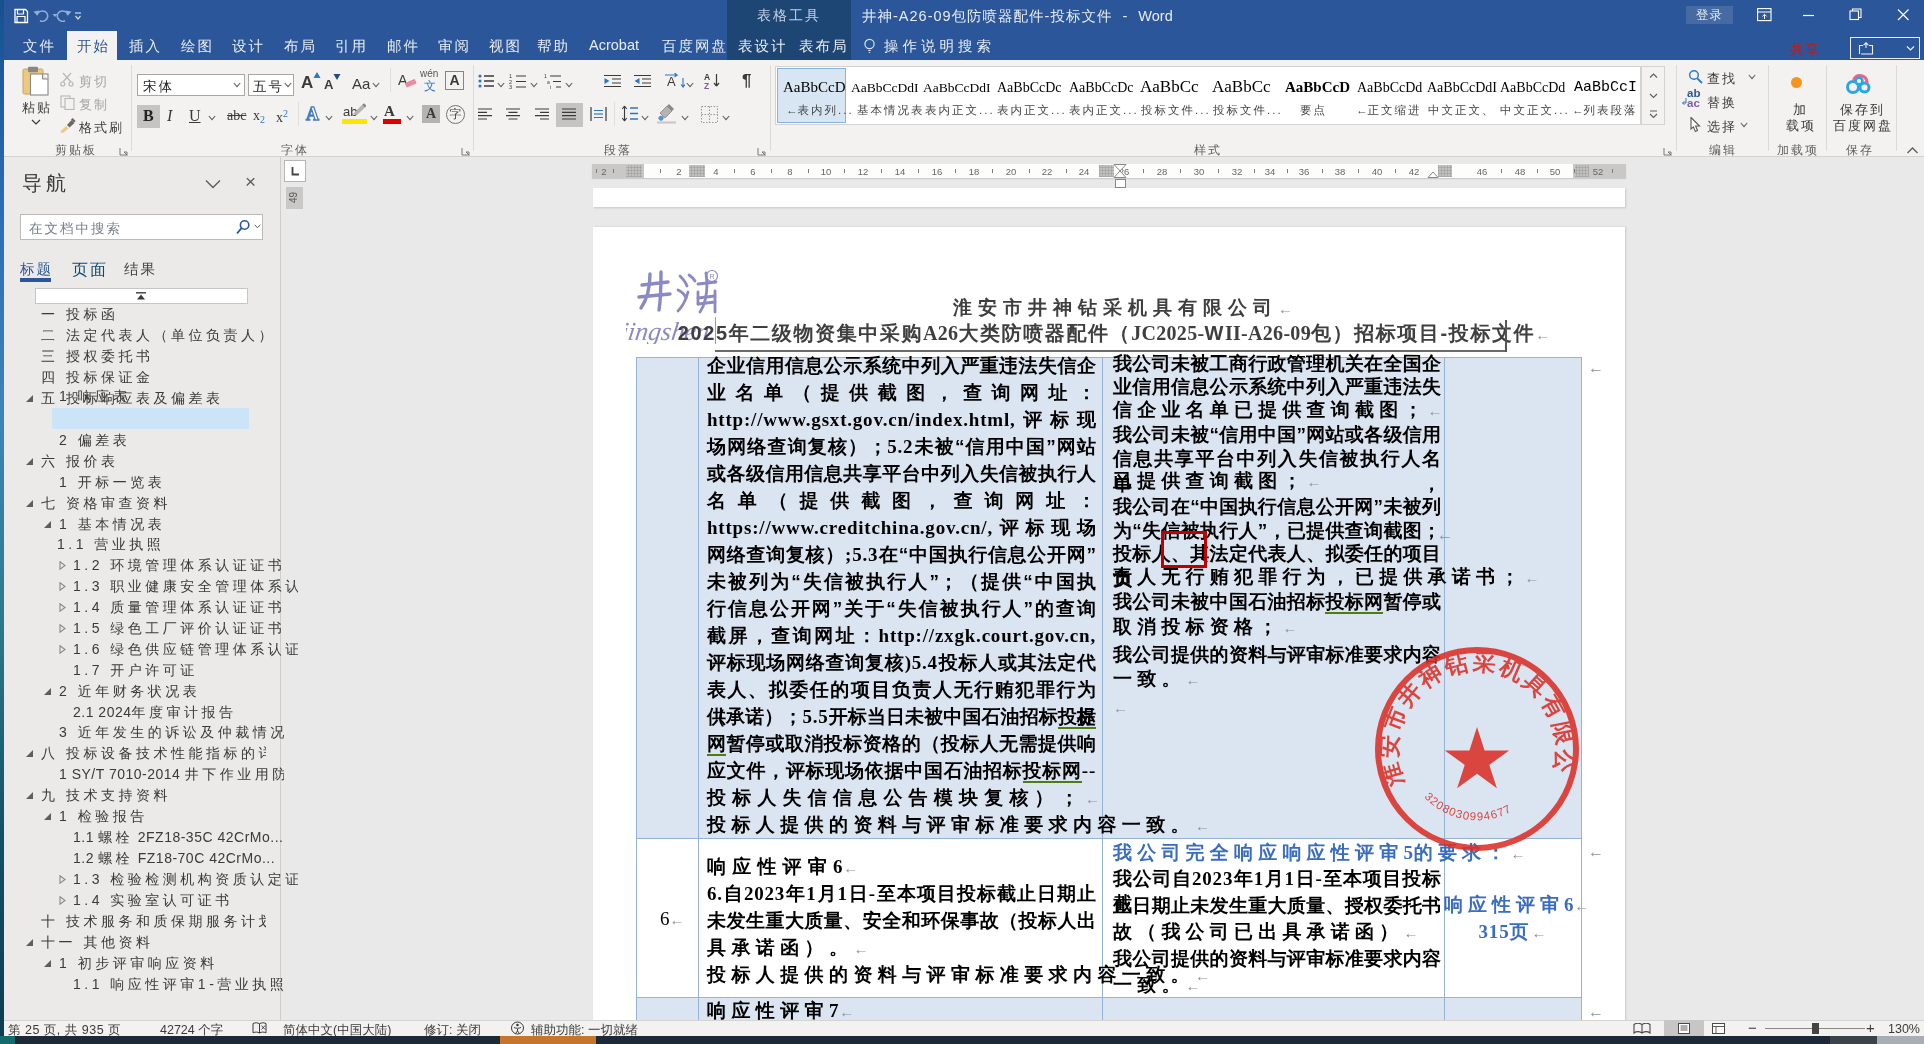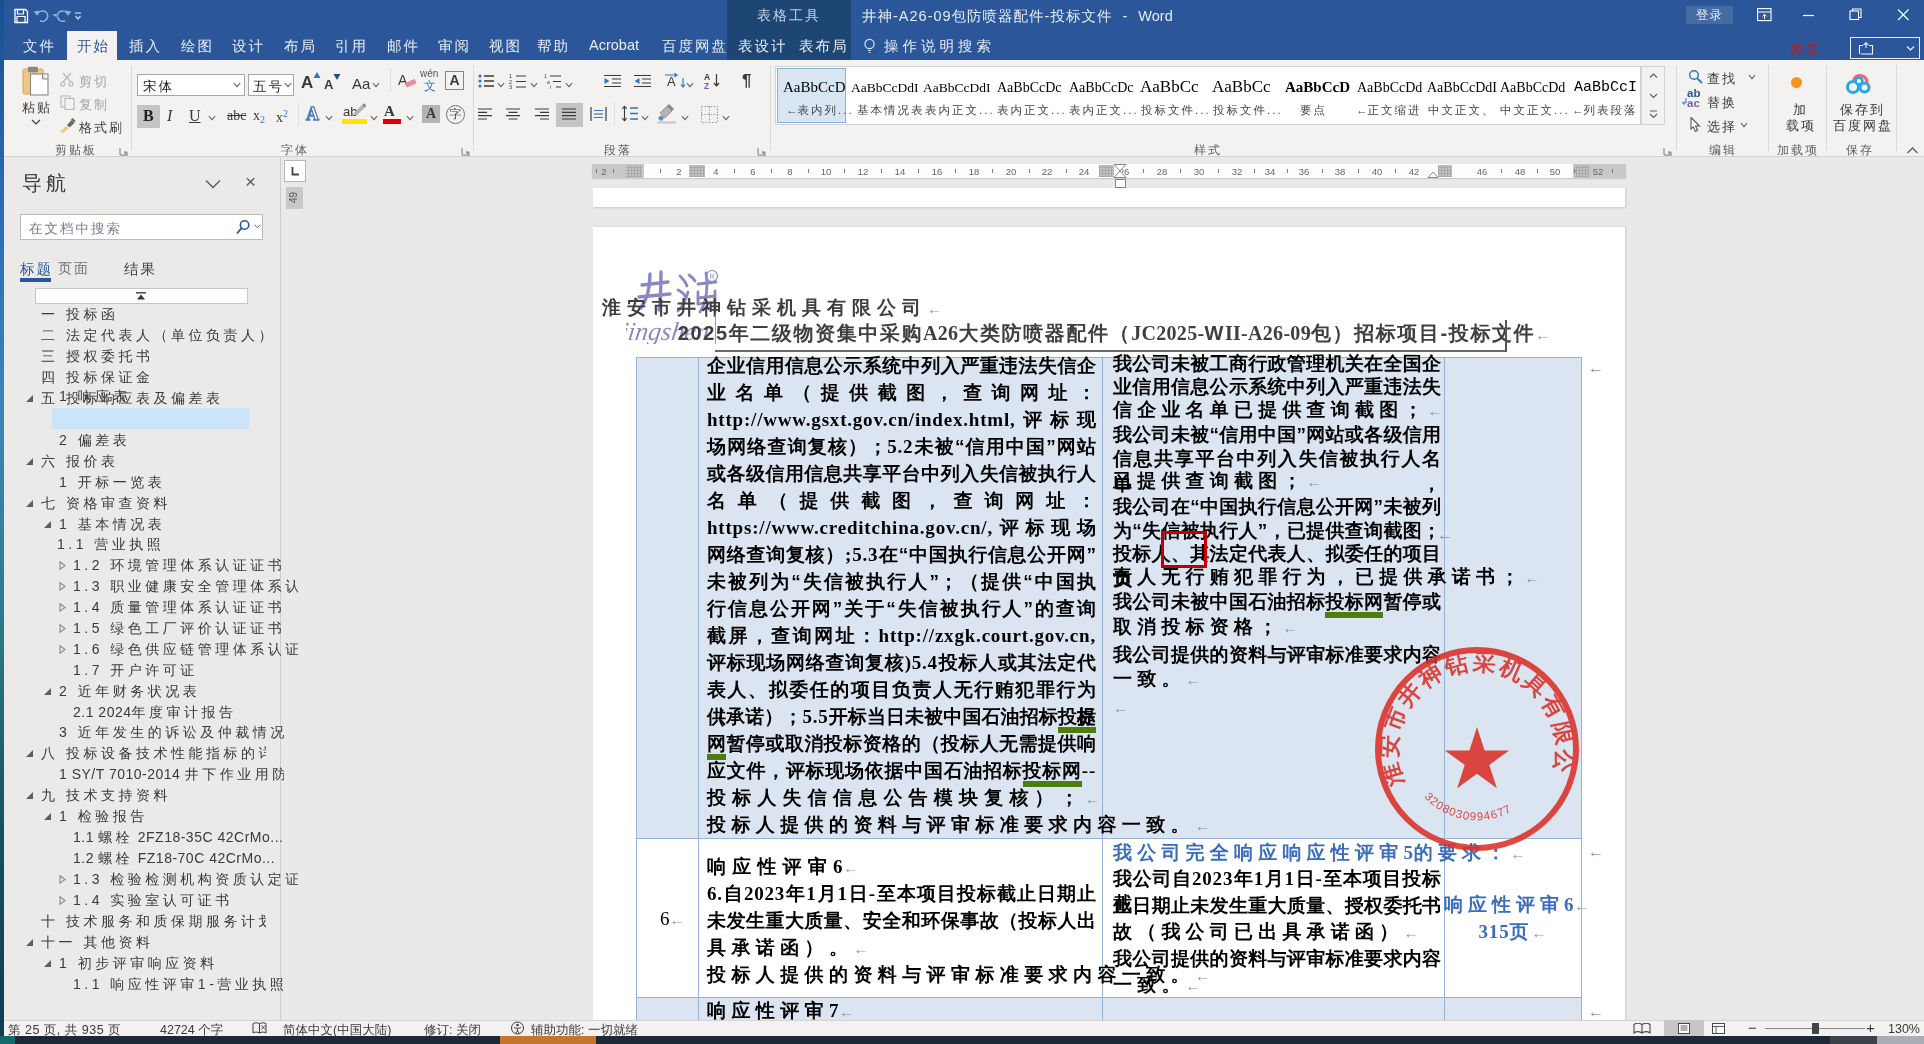--- a/index.html
+++ b/index.html
@@ -427,21 +427,21 @@
 <div class="abs" style="left:20px;top:214px;width:243px;height:26px;background:#fff;border:1px solid #bdbbb9"></div>
 <div class="abs cjk" style="left:29px;top:220px;font-size:13.5px;color:#76808e">在文档中搜索</div>
 <svg class="abs" style="left:236px;top:219px" width="15" height="16" viewBox="0 0 15 16">
     <circle cx="8.6" cy="6" r="4.2" fill="none" stroke="#2b579a" stroke-width="1.6"></circle>
     <path d="M5.5 9.2 L1 14.5" stroke="#2b579a" stroke-width="1.8"></path>
   </svg>
 <svg class="abs" style="left:254px;top:224px" width="7" height="5" viewBox="0 0 7 5">
     <path d="M0.8 0.8 L3.5 3.8 6.2 0.8" fill="none" stroke="#605e5c" stroke-width="1"></path>
   </svg>
 <div class="abs cjk" style="left:20px;top:260px;font-size:14.5px;color:#2b579a">标题</div>
-<div class="abs cjk" style="left:58px;top:260px;font-size:14px;color:#737373">页面</div>
+<div class="abs cjk" style="left:72px;top:260px;font-size:16px;color:#0c4a6e">页面</div>
 <div class="abs cjk" style="left:124px;top:260px;font-size:14.5px;color:#3f3e3d">结果</div>
 <div class="abs" style="left:20px;top:278px;width:31px;height:3.5px;background:#2b579a"></div>
 <div class="abs" style="left:35px;top:288px;width:213px;height:16px;background:#fff;border:1px solid #c8c6c4"></div>
 <svg class="abs" style="left:136px;top:292px" width="10" height="8" viewBox="0 0 10 8">
     <path d="M0 0.8 h10" stroke="#3b3a39" stroke-width="1.4"></path>
     <path d="M5 2.5 l4 5 h-8 Z" fill="#3b3a39"></path>
   </svg>
 <div class="abs" style="left:52px;top:408px;width:197px;height:21px;background:#cce4f7"></div>
 <style>
 .ni{position:absolute;font-size:14px;color:#3a3a3a;letter-spacing:3.5px;white-space:nowrap;max-width:225px;overflow:hidden}
@@ -621,21 +621,21 @@
         <path d="M62 30 L79 28"></path>
         <path d="M62 36 L79 34"></path>
   </g>
  </g>
  <circle cx="76" cy="8" r="5.5" fill="none" stroke="#8a89c4" stroke-width="1.2"></circle>
  <text x="76" y="11" font-size="7" fill="#8a89c4" text-anchor="middle" font-family="Liberation Sans">R</text>
  <text x="-6" y="72" font-size="26" fill="#8a89c4" font-family="Liberation Serif" font-style="italic" transform="skewX(-8)">jingshen</text>
 </svg>
 <div class="abs" style="left:715px;top:317px;width:1px;height:27px;background:#9a99c0"></div>
 
-<div class="abs" style="left:602px;top:295px;width:1042px;font-size:19px;font-weight:bold;color:#3f3f3f;letter-spacing:6px;white-space:nowrap">淮安市井神钻采机具有限公司<span class="pm">←</span></div>
+<div class="abs" style="left:602px;top:295px;width:1042px;text-align:center;font-size:19px;font-weight:bold;color:#3f3f3f;letter-spacing:6px;white-space:nowrap">淮安市井神钻采机具有限公司<span class="pm">←</span></div>
 <div class="abs" style="left:593px;top:320px;width:1042px;text-align:center;font-size:20px;font-weight:bold;color:#3f3f3f;letter-spacing:1.6px;white-space:nowrap">2025年二级物资集中采购<span class="lat" style="letter-spacing:0.3px">A26</span>大类防喷器配件（<span class="lat" style="letter-spacing:0.3px">JC2025-</span>W<span class="lat" style="letter-spacing:0.3px">II-A26-09</span>包）招标项目-投标文件<span class="pm">←</span></div>
 <div class="abs" style="left:715px;top:350px;width:790px;height:1.5px;background:#6a6a6a"></div>
 <div class="abs" style="left:1505px;top:320px;width:1.5px;height:32px;background:#555"></div>
 
 <div class="abs" style="left:636px;top:357px;width:946px;height:481px;background:#dbe5f1"></div>
 <div class="abs" style="left:636px;top:998px;width:946px;height:22px;background:#dbe5f1"></div>
 
 <div class="abs" style="left:636px;top:357px;width:946px;height:1.4px;background:#95b3d7"></div>
 <div class="abs" style="left:636px;top:838px;width:946px;height:1.4px;background:#95b3d7"></div>
 <div class="abs" style="left:636px;top:997px;width:946px;height:1.4px;background:#95b3d7"></div>
@@ -645,21 +645,21 @@
 <div class="abs" style="left:1444px;top:357px;width:1.4px;height:663px;background:#95b3d7"></div>
 <div class="abs" style="left:1581px;top:357px;width:1.4px;height:663px;background:#95b3d7"></div>
 <style>
 .t1{position:absolute;left:707px;width:389px;font-size:19px;color:#000;line-height:27px;height:27px;font-family:"Liberation Sans";white-space:nowrap;font-weight:bold}
 .t2{position:absolute;left:1113px;width:328px;font-size:19px;font-weight:bold;color:#000;line-height:25px;height:25px;font-family:"Liberation Sans";white-space:nowrap}
 .j{text-align:justify;text-align-last:justify;white-space:normal}
 .n1{letter-spacing:5.4px}
 .n2{letter-spacing:5.2px}
 .lat{font-family:"Liberation Serif",serif;letter-spacing:0.8px;font-weight:bold}
 .pm{color:#8a929c;letter-spacing:0;font-weight:normal;font-size:15px;font-family:"Liberation Sans"}
-.ub{border-bottom:6px solid #4d7c0f}
+.ub{border-bottom:2px solid #4d7c0f}
 </style>
 
 <div class="t1 j" style="top:352px">企业信用信息公示系统中列入严重违法失信企</div>
 <div class="t1 j" style="top:379px">业名单（提供截图，查询网址：</div>
 <div class="t1 j" style="top:406px"><span class="lat">http://www.gsxt.gov.cn/index.html,</span>评标现</div>
 <div class="t1 j" style="top:433px">场网络查询复核）；<span class="lat">5.2</span>未被“信用中国”网站</div>
 <div class="t1 j" style="top:460px">或各级信用信息共享平台中列入失信被执行人</div>
 <div class="t1 j" style="top:487px">名单（提供截图，查询网址：</div>
 <div class="t1 j" style="top:514px"><span class="lat">https://www.creditchina.gov.cn/,</span>评标现场</div>
 <div class="t1 j" style="top:541px">网络查询复核）<span class="lat">;5.3</span>在“中国执行信息公开网”</div>

